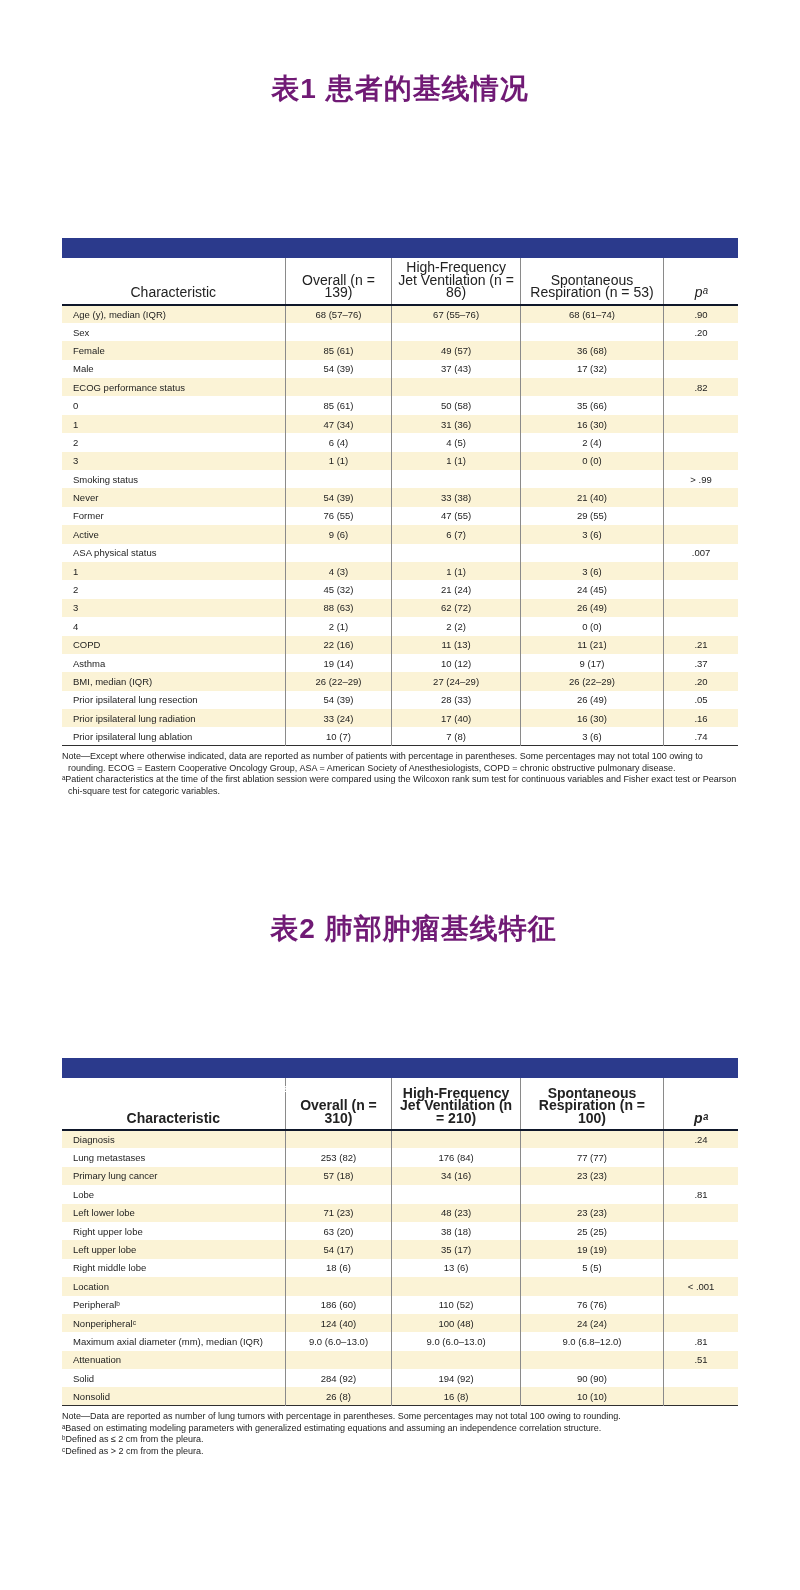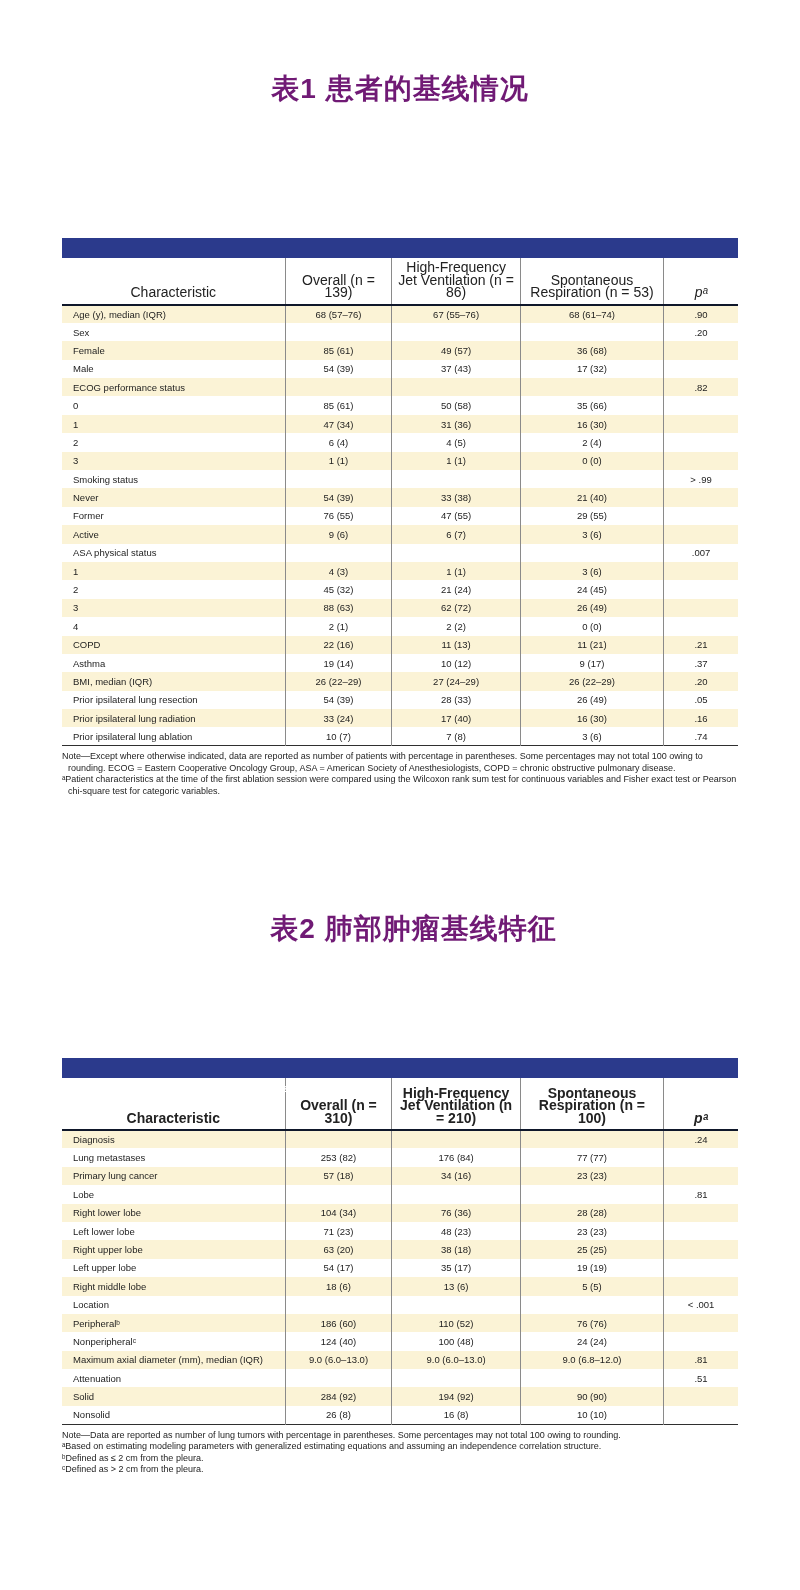--- a/index.html
+++ b/index.html
@@ -302,27 +302,20 @@
             <td></td>
           </tr>
           <tr>
             <td class="lbl">Lobe</td>
             <td></td>
             <td></td>
             <td></td>
             <td>.81</td>
           </tr>
           <tr>
-            <td class="lbl ind">Right lower lobe</td>
-            <td>104 (34)</td>
-            <td>76 (36)</td>
-            <td>28 (28)</td>
-            <td></td>
-          </tr>
-          <tr>
             <td class="lbl ind">Left lower lobe</td>
             <td>71 (23)</td>
             <td>48 (23)</td>
             <td>23 (23)</td>
             <td></td>
           </tr>
           <tr>
             <td class="lbl ind">Right upper lobe</td>
             <td>63 (20)</td>
             <td>38 (18)</td>

